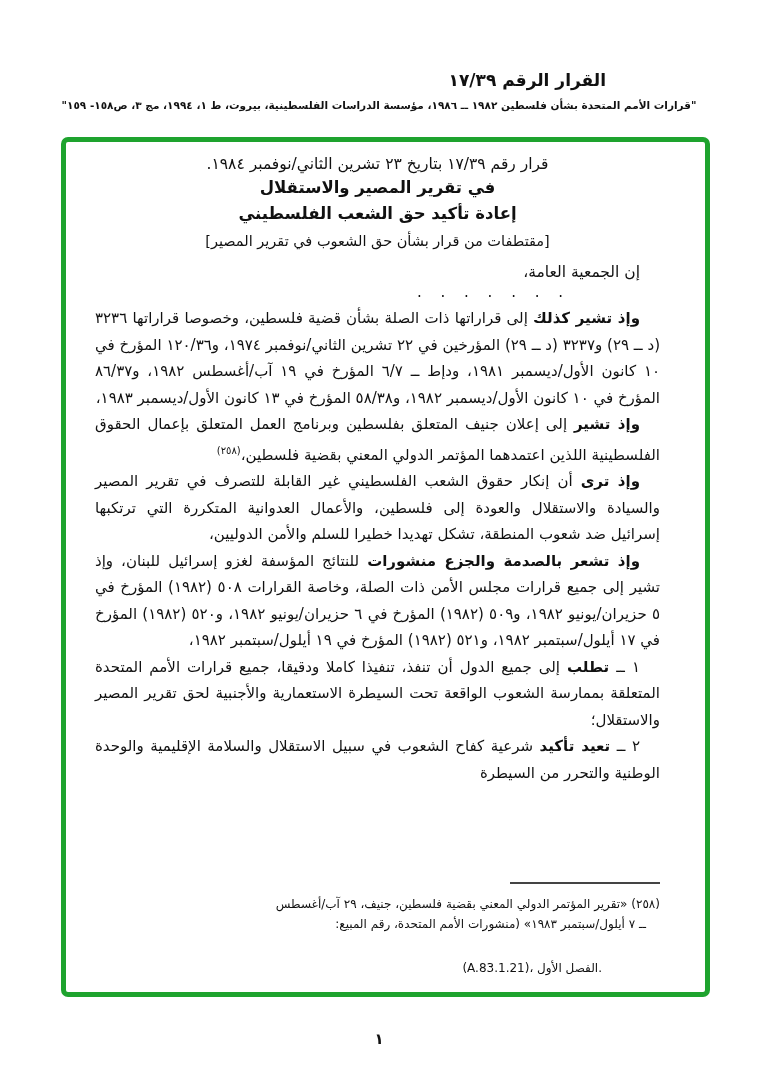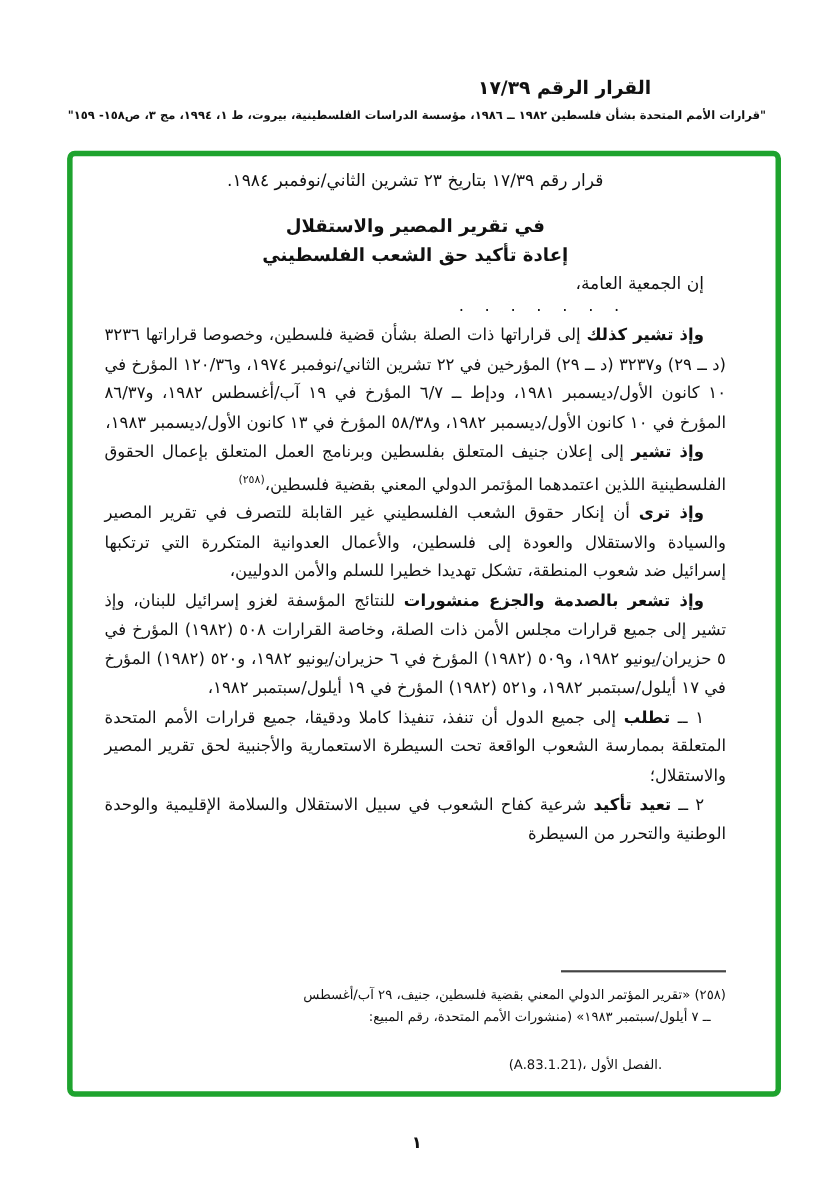--- a/index.html
+++ b/index.html
@@ -2,38 +2,38 @@
 <html lang="ar"><head>
 <meta charset="utf-8">
 <style>
   html,body{margin:0;padding:0;}
   body{
     width:758px;height:1078px;position:relative;background:#ffffff;
     font-family:"DejaVu Sans",sans-serif;color:#111;overflow:hidden;
   }
   
   .top-title{
-    position:absolute;top:70px;right:166px;
+    position:absolute;top:70px;right:152px;
     font-size:17px;font-weight:bold;direction:rtl;white-space:nowrap;
   }
   .top-source{
     position:absolute;top:99px;left:8px;right:8px;
     font-size:10.5px;font-weight:bold;direction:rtl;text-align:center;white-space:nowrap;
   }
   
   .frame{
     position:absolute;left:61px;top:137px;width:649px;height:860px;
     box-sizing:border-box;border:5px solid #1ea32e;border-radius:7px;
     display:flex;flex-direction:column;background:#fff;
   }
   .frame-inner{
     flex:1;overflow:hidden;direction:rtl;
     padding:9px 45px 0 29px;
   }
-  .res-dateline{ text-align:center;font-size:15.5px;margin:4px 0 20px 0;font-weight:500;}
+  .res-dateline{ text-align:center;font-size:15.5px;margin:4px 0 2px 0;font-weight:500;}
   .res-title{ text-align:center;font-size:16.5px;font-weight:bold;line-height:26px;margin:0;}
   .res-bracket{ text-align:center;font-size:14.5px;margin:6px 0 14px 0;}
   .res-intro{ font-size:15.5px;font-weight:normal;text-indent:20px;margin:4px 0 2px 0;}
   .res-dots{ text-align:right;padding-left:0;padding-right:90px;font-size:15px;letter-spacing:7px;margin:2px 0 4px 0;}
   .para{
     font-size:15px;line-height:26.5px;text-align:justify;text-indent:20px;margin:0;
   }
   .para b{font-weight:bold;}
   .para sup{font-size:10px;}
   
@@ -55,20 +55,21 @@
 <body>
 
 <div class="top-title">القرار الرقم ١٧/٣٩</div>
 <div class="top-source">"قرارات الأمم المتحدة بشأن فلسطين ١٩٨٢ ــ ١٩٨٦، مؤسسة الدراسات الفلسطينية، بيروت، ط ١، ١٩٩٤، مج ٣، ص١٥٨- ١٥٩"</div>
 
 <div class="frame" style="border-color: rgb(30, 163, 46);">
   <div class="frame-inner">
     <p class="res-dateline">قرار رقم ١٧/٣٩ بتاريخ ٢٣ تشرين الثاني/نوفمبر ١٩٨٤.</p>
     <p class="res-title">في تقرير المصير والاستقلال</p>
     <p class="res-title">إعادة تأكيد حق الشعب الفلسطيني</p>
+    <p class="res-bracket">[مقتطفات من قرار بشأن حق الشعوب في تقرير المصير]</p>
 
     <p class="res-intro">إن الجمعية العامة،</p>
     <p class="res-dots">. . . . . . .</p>
 
     <p class="para"><b>وإذ تشير كذلك</b> <span>إلى قراراتها ذات الصلة بشأن قضية فلسطين، وخصوصا قراراتها ٣٢٣٦ (د ــ ٢٩) و٣٢٣٧ (د ــ ٢٩) المؤرخين في ٢٢ تشرين الثاني/نوفمبر ١٩٧٤، و١٢٠/٣٦ المؤرخ في ١٠ كانون الأول/ديسمبر ١٩٨١، ودإط ــ ٦/٧ المؤرخ في ١٩ آب/أغسطس ١٩٨٢، و٨٦/٣٧ المؤرخ في ١٠ كانون الأول/ديسمبر ١٩٨٢، و٥٨/٣٨ المؤرخ في ١٣ كانون الأول/ديسمبر ١٩٨٣،</span></p>
 
     <p class="para"><b>وإذ تشير</b> <span>إلى إعلان جنيف المتعلق بفلسطين وبرنامج العمل المتعلق بإعمال الحقوق الفلسطينية اللذين اعتمدهما المؤتمر الدولي المعني بقضية فلسطين،</span><sup>(٢٥٨)</sup></p>
 
     <p class="para"><b>وإذ ترى</b> <span>أن إنكار حقوق الشعب الفلسطيني غير القابلة للتصرف في تقرير المصير والسيادة والاستقلال والعودة إلى فلسطين، والأعمال العدوانية المتكررة التي ترتكبها إسرائيل ضد شعوب المنطقة، تشكل تهديدا خطيرا للسلم والأمن الدوليين،</span></p>
 

